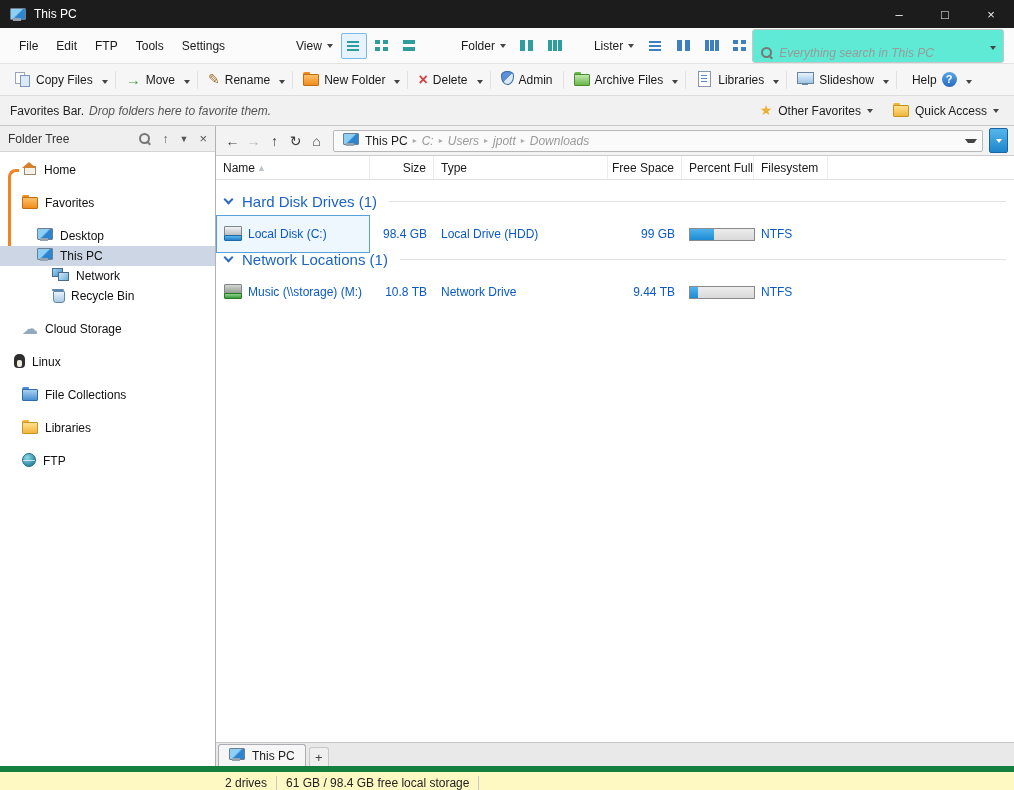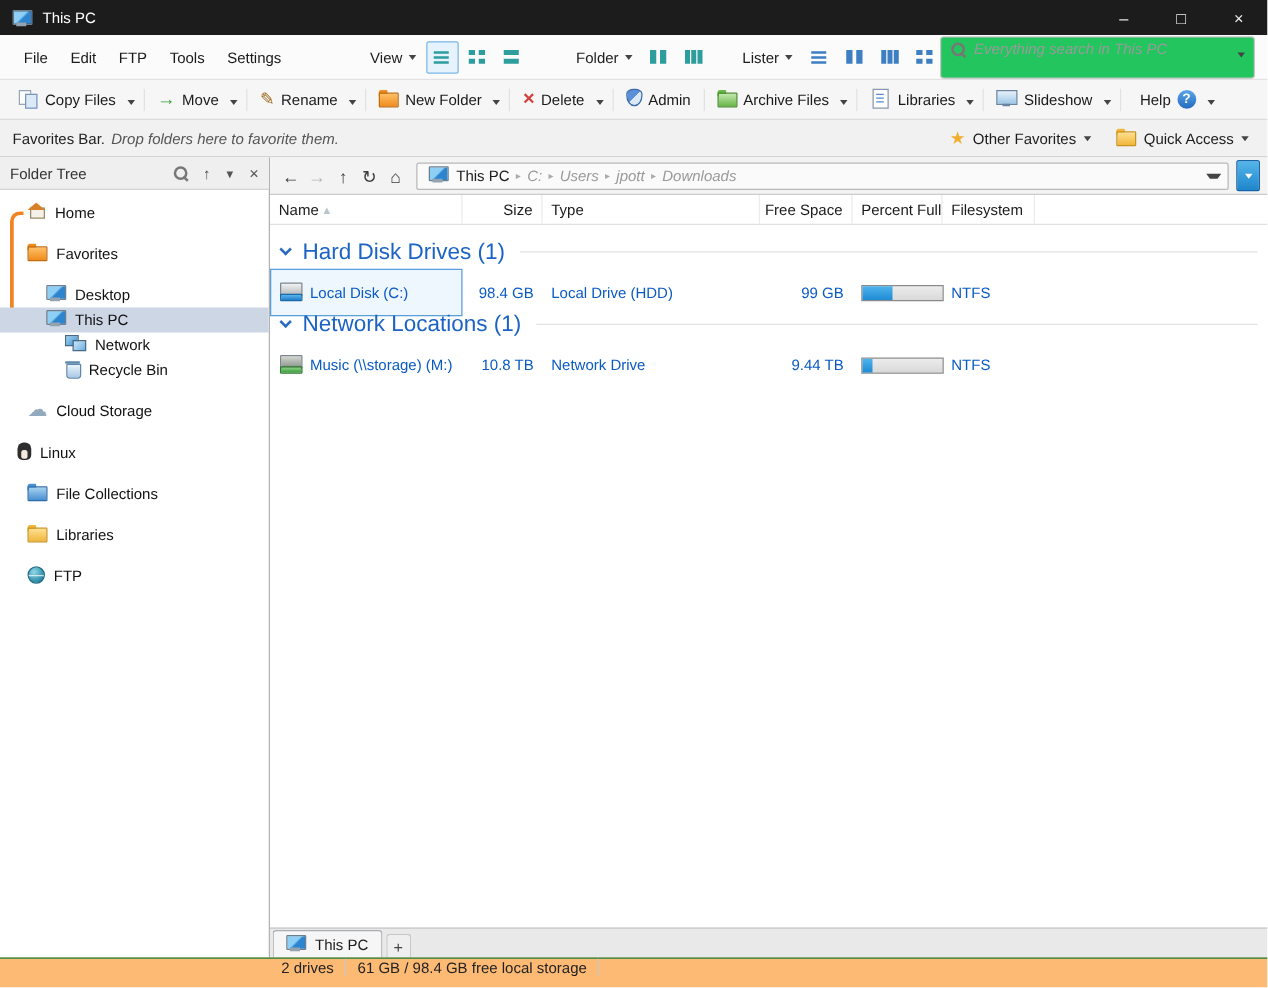--- a/index.html
+++ b/index.html
@@ -73,21 +73,21 @@
   .tb-btn{width:46px;display:flex;align-items:center;justify-content:center;font-size:13px;color:#eee;cursor:default}
 
   
   .menubar{height:36px;flex:0 0 36px;background:#fbfbfb;border-bottom:1px solid #e2e2e2;display:flex;align-items:center;padding:0 10px}
   .menu-item{padding:4px 9px;color:#1a1a1a}
   .dd-group{display:flex;align-items:center;gap:4px}
   .dd-label{display:flex;align-items:center;gap:5px;padding:4px 4px}
   .gap-lg{margin-left:58px}.gap-md{margin-left:34px}.gap-sm{margin-left:22px}
   .icon-btn{width:26px;height:26px;border:1px solid transparent;border-radius:2px;display:inline-flex;align-items:center;justify-content:center}
   .icon-btn.selected{border-color:#7ab8e8;background:#e6f2fc}
-  .searchbox{margin-left:auto;width:282px;height:24px;border:1px solid #c6c6c6;border-radius:3px;background:#22c55e;display:flex;align-items:flex-end;padding:16px 7px;gap:6px}
+  .searchbox{margin-left:auto;width:282px;height:24px;border:1px solid #c6c6c6;border-radius:3px;background:#5eead4;display:flex;align-items:flex-start;padding:16px 7px;gap:6px}
   .searchbox input{flex:1;border:none;outline:none;font-family:"Liberation Sans",sans-serif;font-size:12px;background:transparent;color:#333;min-width:0}
   .searchbox input::placeholder{color:#9a9a9a;font-style:italic}
 
   
   .toolbar{height:32px;flex:0 0 32px;background:#f6f6f6;border-bottom:1px solid #dcdcdc;display:flex;align-items:center;padding:0 8px}
   .tool-group{display:flex;align-items:center}
   .tool-btn{display:flex;align-items:center;gap:5px;padding:3px 6px;border-radius:2px;color:#1a1a1a;white-space:nowrap}
   .tool-dd{padding:4px 3px}
   .tool-sep{width:1px;height:18px;background:#e2e2e2;margin:0 4px}
 
@@ -125,37 +125,37 @@
   .dual-btn{width:19px;height:25px;flex:0 0 19px;background:linear-gradient(#56b6ea,#1f86cc);border:1px solid #1565a8;border-radius:2px;display:flex;align-items:center;justify-content:center}
   .dual-btn .caret{border-top-color:#fff}
 
   .cols{display:grid;grid-template-columns:154px 64px 174px 74px 72px 74px 1fr;height:24px;flex:0 0 24px;border-bottom:1px solid #e0e0e0;background:#fff}
   .col{padding:0 7px;color:#1a1a1a;border-right:1px solid #ececec;display:flex;align-items:center;gap:2px;white-space:nowrap}
   .col.right{justify-content:flex-end}
   .sort-arrow{color:#b9c4cc;font-size:9px}
 
   .list{flex:1;overflow:hidden;padding-top:8px}
   .group{margin-bottom:7px}
-  .group-h{display:flex;align-items:center;height:26px;padding-left:9px;color:#1b63c4;font-size:18px}
+  .group-h{display:flex;align-items:center;height:26px;padding-left:9px;color:#1b63c4;font-size:15px}
   .chev{width:7px;height:7px;border-right:2px solid #2a6ac0;border-bottom:2px solid #2a6ac0;transform:rotate(45deg);margin:-4px 10px 0 0;flex:0 0 auto}
   .group-h .rule{flex:1;height:1px;background:#e2e2e2;margin:0 8px 0 12px}
   .row{display:grid;grid-template-columns:154px 64px 174px 74px 72px 74px 1fr;height:24px;align-items:center;color:#0b5ac4;margin:1px 0}
   .cell{padding:0 7px;display:flex;align-items:center;gap:7px;height:38px;white-space:nowrap}
   .cell.right{justify-content:flex-end}
   .name-cell{border:1px solid transparent}
   .name-cell.focused{border-color:#58a0dc;background:#eef6fe}
   .bar{width:66px;height:13px;border:1px solid #8a8a8a;background:linear-gradient(#ececec,#d9d9d9);position:relative;flex:0 0 auto}
   .bar .fill{position:absolute;left:0;top:0;bottom:0;background:linear-gradient(#4fb3ec,#1e8bd4)}
 
   .tabbar{height:24px;flex:0 0 24px;background:#e9e9e9;border-top:1px solid #c6c6c6;display:flex;align-items:flex-end;padding-left:2px}
   .tab{height:22px;background:#f6f6f6;border:1px solid #aaadb2;border-bottom:none;display:flex;align-items:center;gap:7px;padding:0 10px;border-radius:3px 3px 0 0}
   .newtab{width:20px;height:19px;margin-left:3px;display:flex;align-items:center;justify-content:center;color:#444;background:#efefef;border:1px solid #c8c8c8;border-bottom:none;border-radius:3px 3px 0 0;font-size:13px}
 
   
-  .statusbar{height:24px;flex:0 0 24px;background:#fdba74;border-top:1px solid #15803d;display:flex;align-items:flex-start}
+  .statusbar{height:24px;flex:0 0 24px;background:#fef9c3;border-top:6px solid #15803d;display:flex;align-items:flex-end}
   .status-spacer{width:216px;flex:0 0 216px;border-right:1px solid #c8c8c8}
   .status-item{padding:0 9px;color:#222;border-right:1px solid #c8c8c8;display:flex;align-items:center;white-space:nowrap}
 </style>
 </head>
 <body>
 
 <div class="window">
 
   <div class="titlebar">
     <span class="ico i-pc tb-icon"></span>

